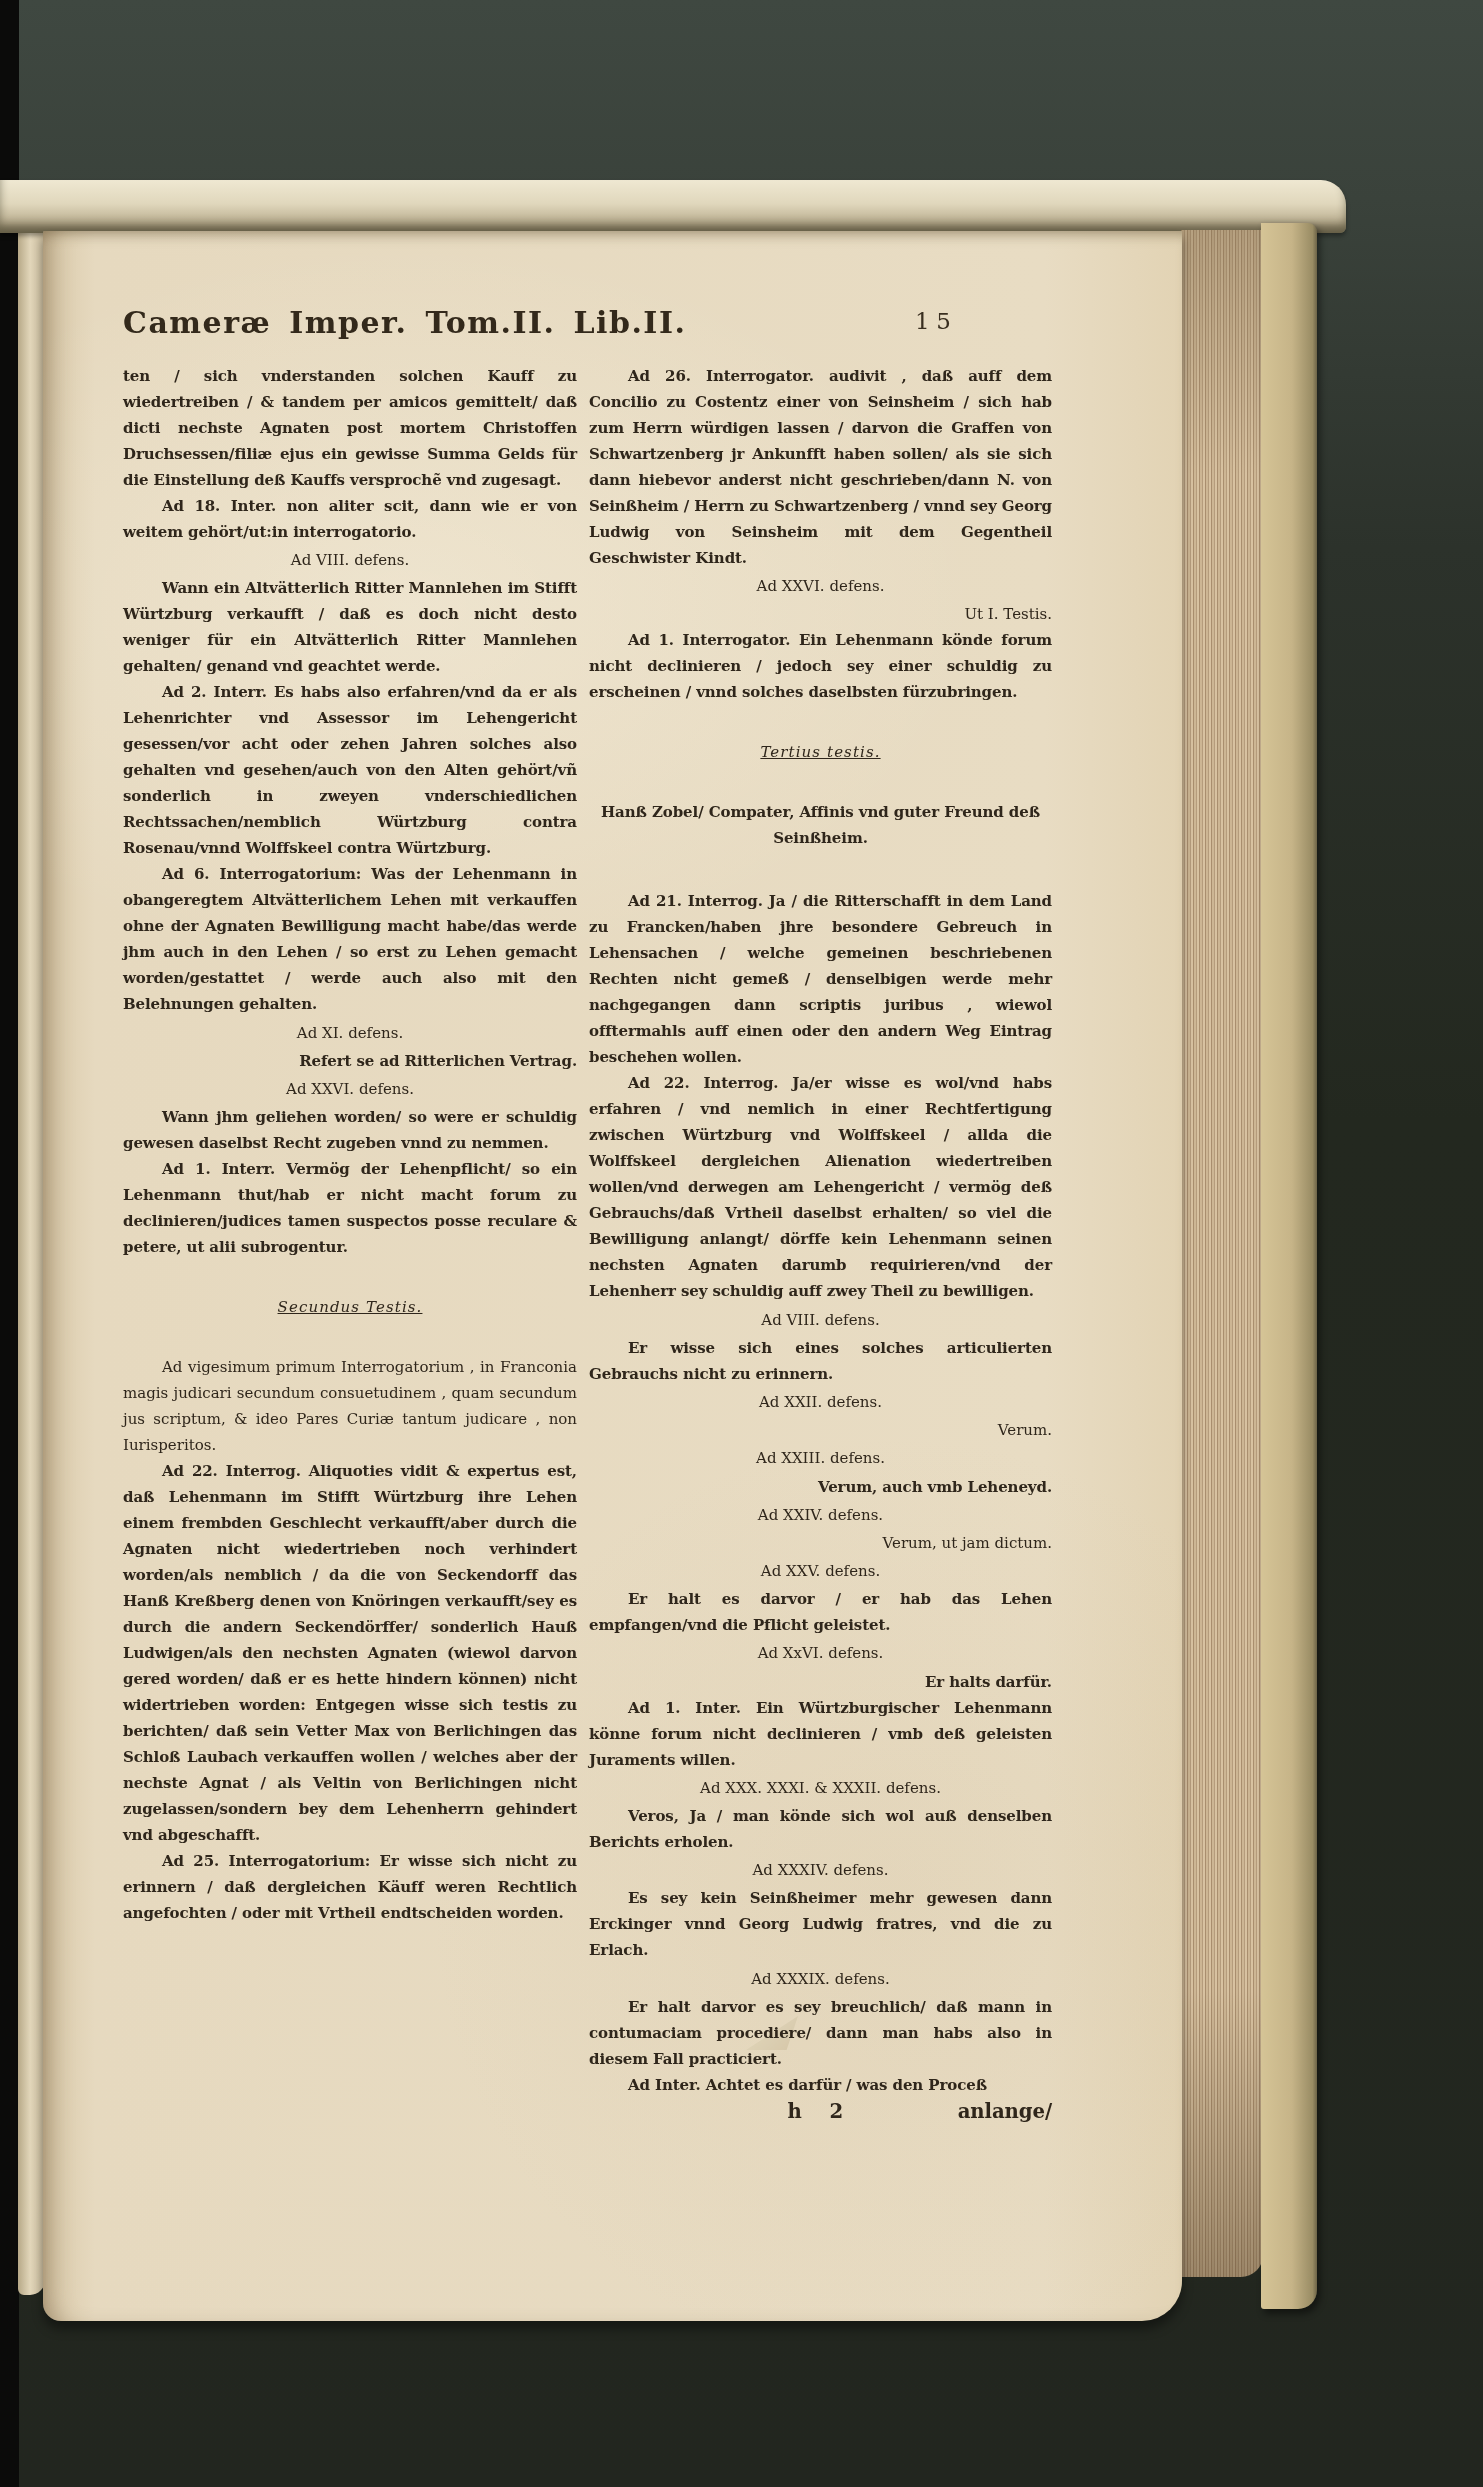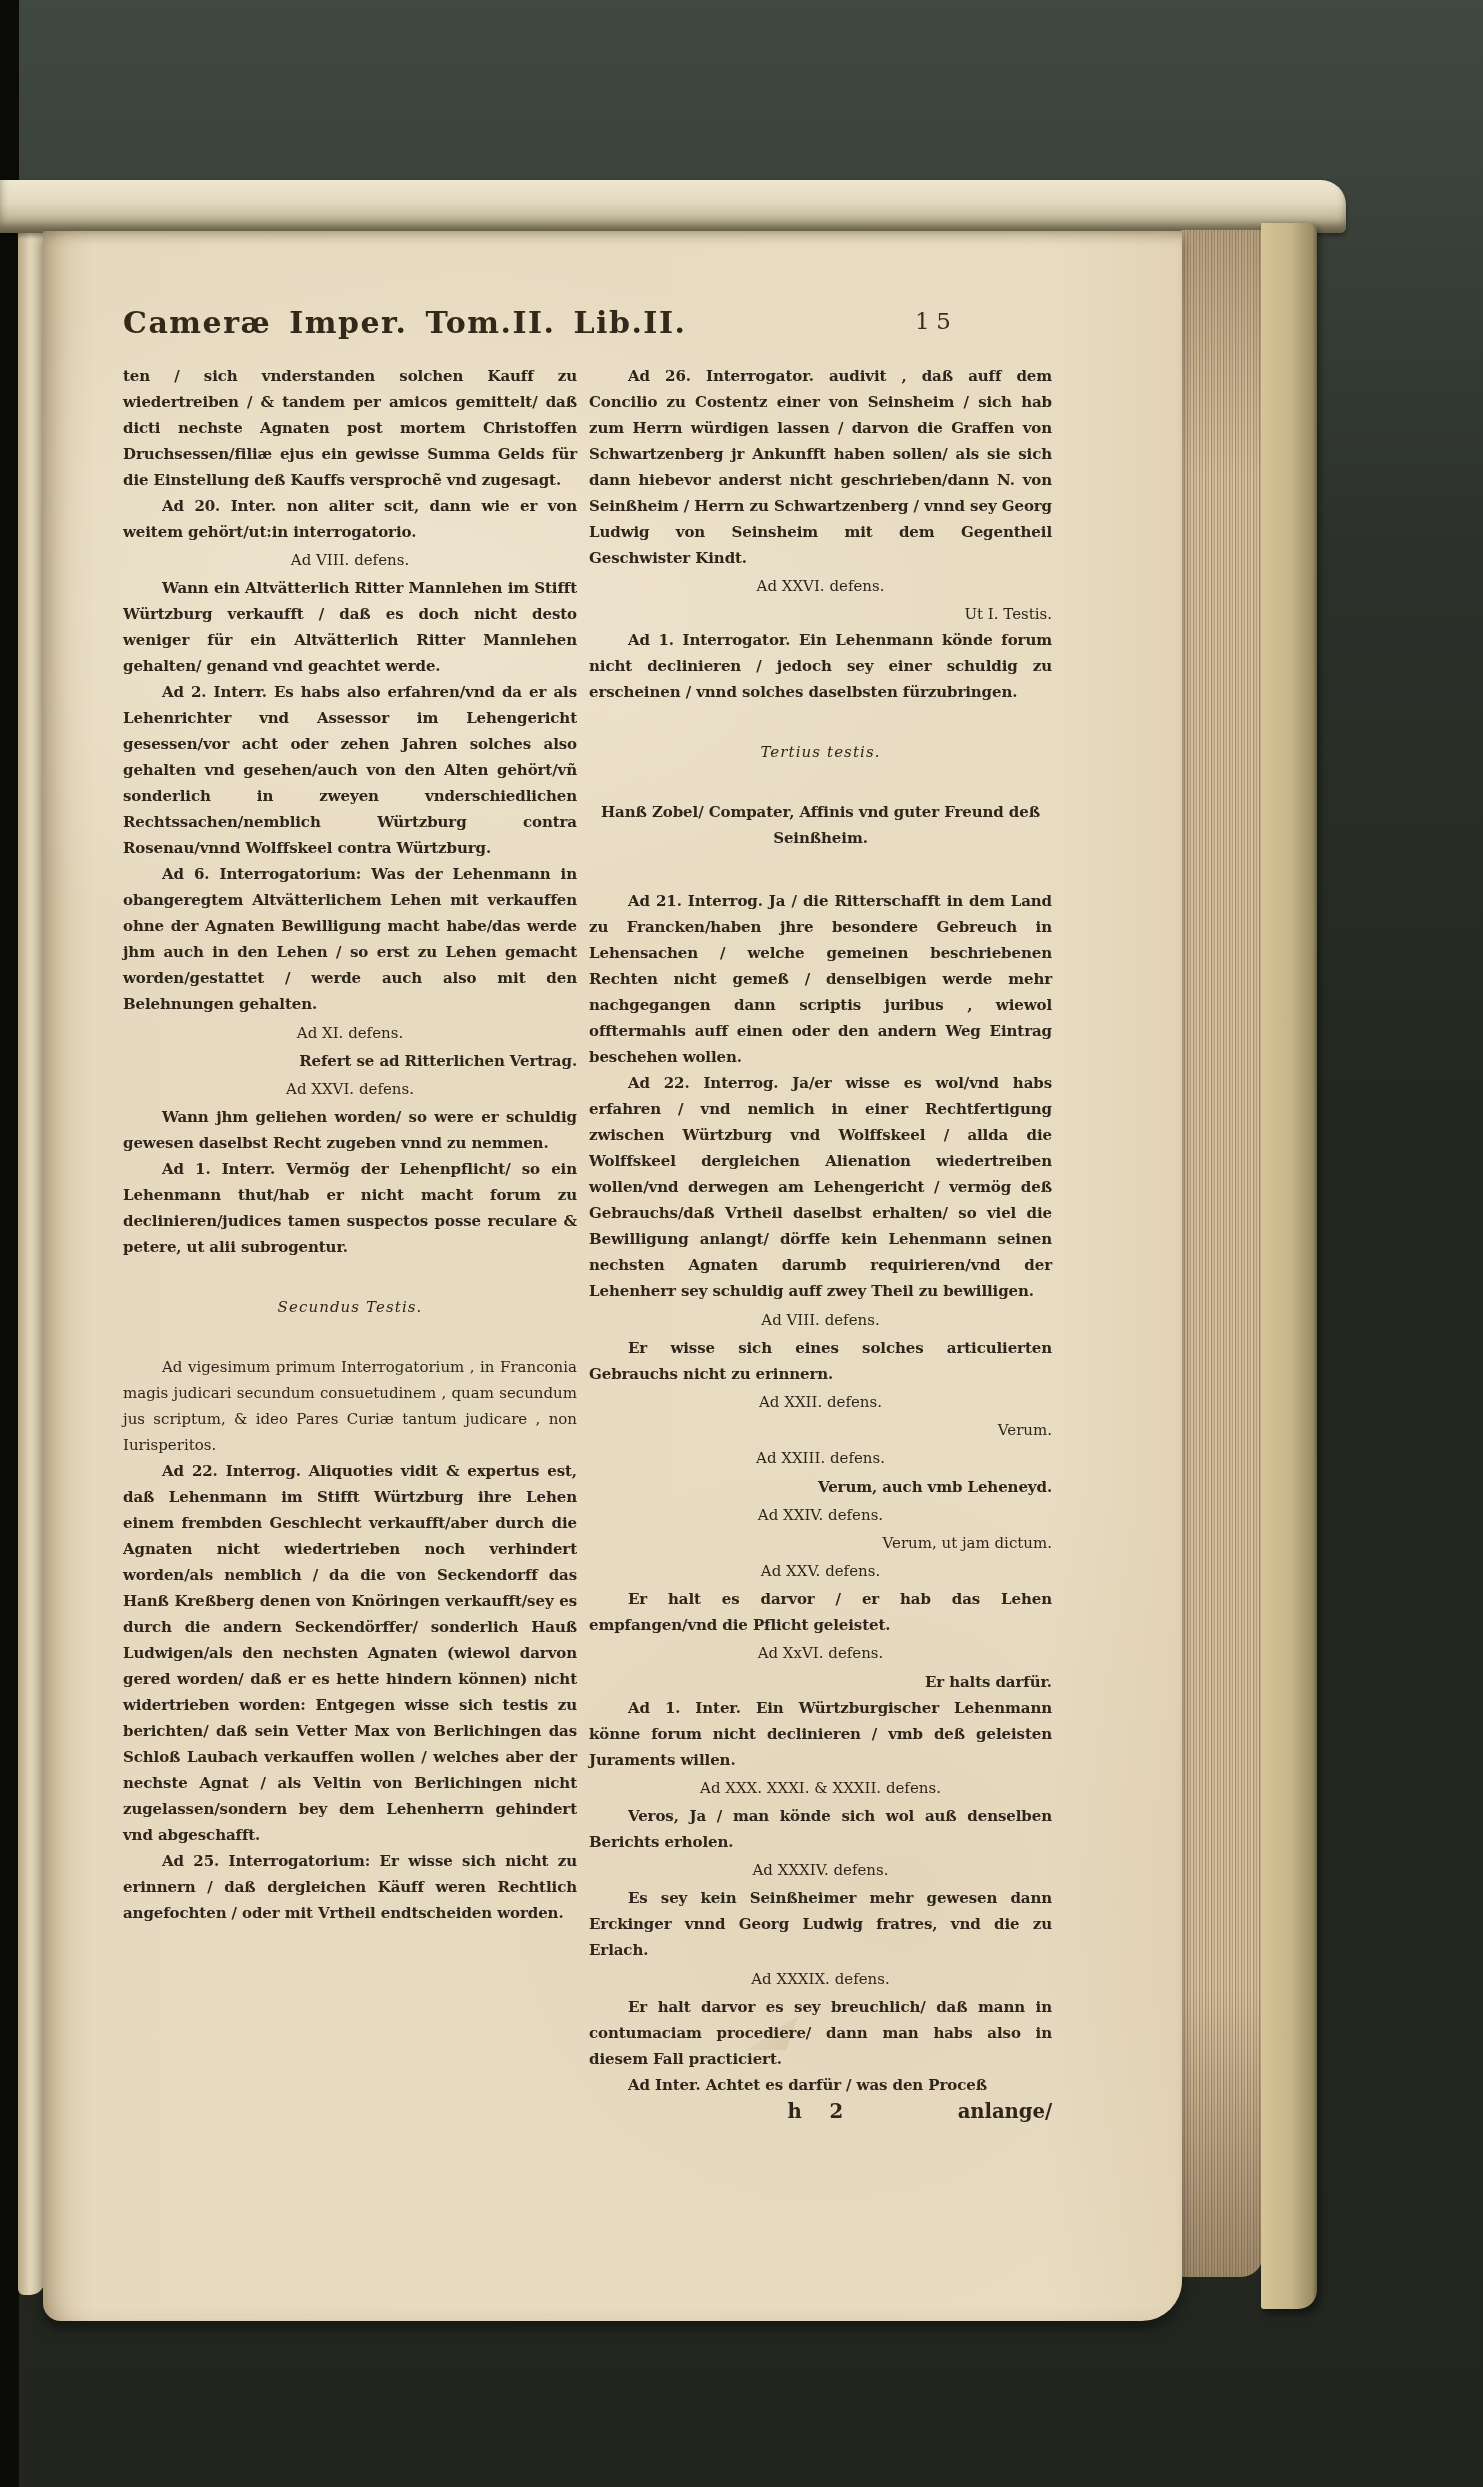--- a/index.html
+++ b/index.html
@@ -70,21 +70,21 @@
   .col-left{left:0;width:454px;}
   .col-right{left:466px;width:463px;}
   .para{margin:0;padding:0;font-size:15px;line-height:26px;color:#2f261b;}
   .frak{font-family:"DejaVu Serif",serif;font-weight:700;letter-spacing:-0.1px;}
   .rom{font-family:"DejaVu Serif",serif;font-weight:400;}
   .al-justify{text-align:justify;}
   .al-center{text-align:center;text-indent:0;}
   .al-left{text-align:right;}
   .ind{text-indent:39px;}
   .p-head{margin:2.2px 0;}
-  .p-wtitle{font-style:italic;font-weight:400 !important;margin:34px 0;letter-spacing:1.1px;}
+  .p-wtitle{font-style:italic;font-weight:400 !important;margin:34px 0;letter-spacing:1.1px;text-decoration:underline;}
   .p-wname{margin:3px 0 37px;}
   .sig-row{display:grid;grid-template-columns:1fr auto 1fr;width:100%;margin-top:1.5px;font-size:19.7px;line-height:26px;color:#2f261b;}
   .sig-mark{grid-column:2;font-weight:700;letter-spacing:10.4px;}
   .catchword{justify-self:end;font-weight:700;}
 </style>
 </head>
 <body>
 
 <div class="gutter-strip"></div>
 <div class="left-sliver"></div>
@@ -95,21 +95,21 @@
 <div class="page-surface">
   <div class="paper-flaw"></div>
   <div class="content">
     <div class="running-head">
       <div class="running-title">Cameræ Imper. Tom.II. Lib.II.</div>
       <div class="page-number">15</div>
     </div>
     <div class="columns">
       <div class="col col-left" id="col-left">
           <p class="para frak al-justify  p-body">ten / sich vnderstanden solchen Kauff zu wiedertreiben / &amp; tandem per amicos gemittelt/ daß dicti nechste Agnaten post mortem Christoffen Druchsessen/filiæ ejus ein gewisse Summa Gelds für die Einstellung deß Kauffs versprochẽ vnd zugesagt.</p>
-          <p class="para frak al-justify ind p-body">Ad 20. Inter. non aliter scit, dann wie er von weitem gehört/ut:in interrogatorio.</p>
+          <p class="para frak al-justify ind p-body">Ad 18. Inter. non aliter scit, dann wie er von weitem gehört/ut:in interrogatorio.</p>
           <p class="para rom al-center  p-head">Ad VIII. defens.</p>
           <p class="para frak al-justify ind p-body">Wann ein Altvätterlich Ritter Mannlehen im Stifft Würtzburg verkaufft / daß es doch nicht desto weniger für ein Altvätterlich Ritter Mannlehen gehalten/ genand vnd geachtet werde.</p>
           <p class="para frak al-justify ind p-body">Ad 2. Interr. Es habs also erfahren/vnd da er als Lehenrichter vnd Assessor im Lehengericht gesessen/vor acht oder zehen Jahren solches also gehalten vnd gesehen/auch von den Alten gehört/vñ sonderlich in zweyen vnderschiedlichen Rechtssachen/nemblich Würtzburg contra Rosenau/vnnd Wolffskeel contra Würtzburg.</p>
           <p class="para frak al-justify ind p-body">Ad 6. Interrogatorium: Was der Lehenmann in obangeregtem Altvätterlichem Lehen mit verkauffen ohne der Agnaten Bewilligung macht habe/das werde jhm auch in den Lehen / so erst zu Lehen gemacht worden/gestattet / werde auch also mit den Belehnungen gehalten.</p>
           <p class="para rom al-center  p-head">Ad XI. defens.</p>
           <p class="para frak al-left  p-body">Refert se ad Ritterlichen Vertrag.</p>
           <p class="para rom al-center  p-head">Ad XXVI. defens.</p>
           <p class="para frak al-justify ind p-body">Wann jhm geliehen worden/ so were er schuldig gewesen daselbst Recht zugeben vnnd zu nemmen.</p>
           <p class="para frak al-justify ind p-body">Ad 1. Interr. Vermög der Lehenpflicht/ so ein Lehenmann thut/hab er nicht macht forum zu declinieren/judices tamen suspectos posse reculare &amp; petere, ut alii subrogentur.</p>
           <p class="para rom al-center  p-wtitle">Secundus Testis.</p>

